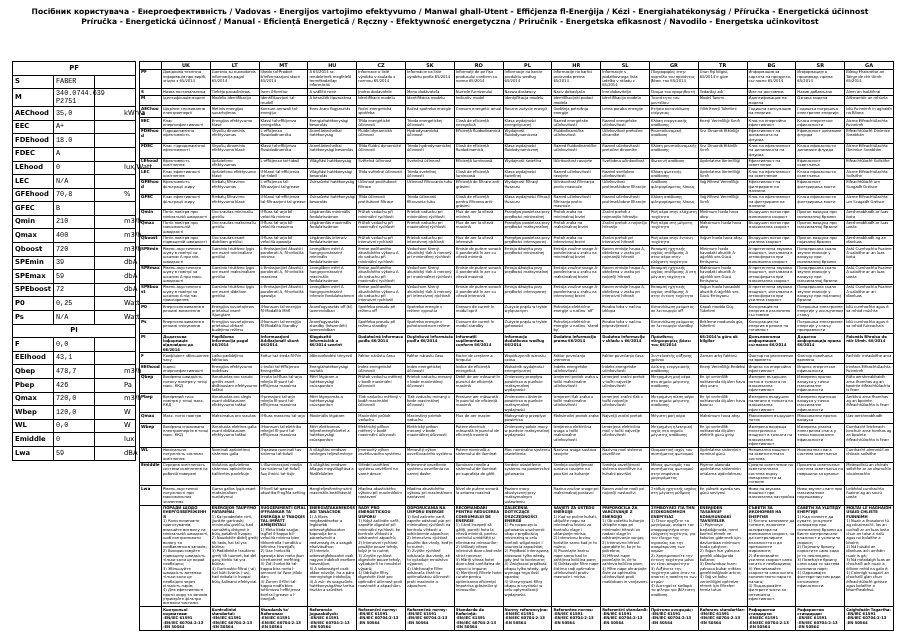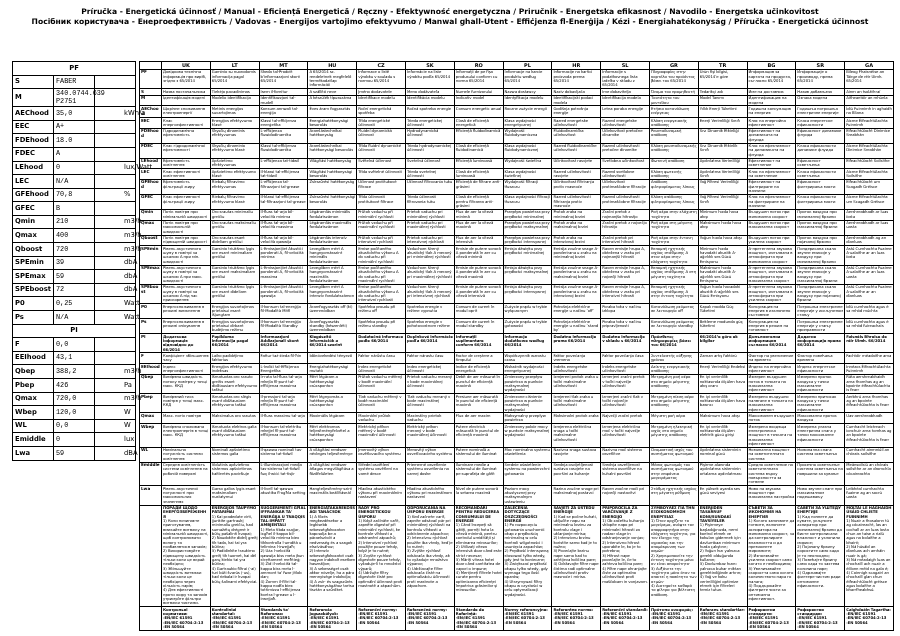--- a/index.html
+++ b/index.html
@@ -25,22 +25,22 @@
   .main-table tr.bold-row td{font-weight:bold;}
   .tips-title{font-weight:bold;}
   .tips-body{white-space:pre-line;}
   .main-table tr.ref-row td{font-weight:bold;}
 </style>
 </head>
 <body>
 
 <div class="page">
   <div class="doc-header">
+    <div>Посібник користувача - Енергоефективність / Vadovas - Energijos vartojimo efektyvumo / Manwal ghall-Utent - Effiċjenza fl-Enerġija / Kézi - Energiahatékonyság / Příručka - Energetická účinnost</div>
     <div>Príručka - Energetická účinnosť / Manual - Eficiență Energetică / Ręczny - Efektywność energetyczna / Priručnik - Energetska efikasnost / Navodilo - Energetska učinkovitost</div>
-    <div>Посібник користувача - Енергоефективність / Vadovas - Energijos vartojimo efektyvumo / Manwal ghall-Utent - Effiċjenza fl-Enerġija / Kézi - Energiahatékonyság / Příručka - Energetická účinnost</div>
   </div>
 
   <table class="left-table">
       <tbody>
         <tr class="sec">
           <td colspan="3">PF</td>
         </tr>
         <tr>
           <td class="l">S</td>
           <td class="v">FABER</td>
@@ -140,21 +140,21 @@
           <td class="v">0,0</td>
           <td class="u"></td>
         </tr>
         <tr>
           <td class="l">EEIhood</td>
           <td class="v">43,1</td>
           <td class="u"></td>
         </tr>
         <tr>
           <td class="l">Qbep</td>
-          <td class="v">388,2</td>
+          <td class="v">478,7</td>
           <td class="u">m3/h</td>
         </tr>
         <tr>
           <td class="l">Pbep</td>
           <td class="v">426</td>
           <td class="u">Pa</td>
         </tr>
         <tr>
           <td class="l">Qmax</td>
           <td class="v">720,0</td>

